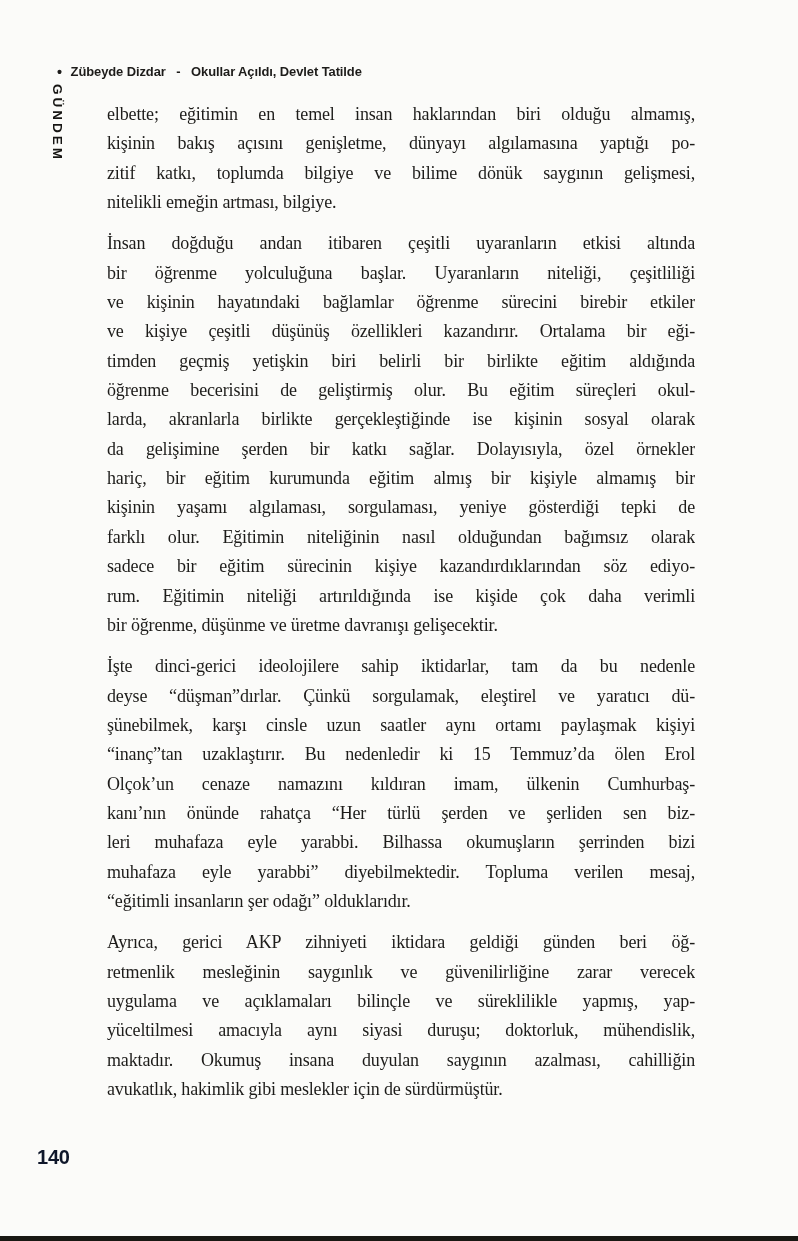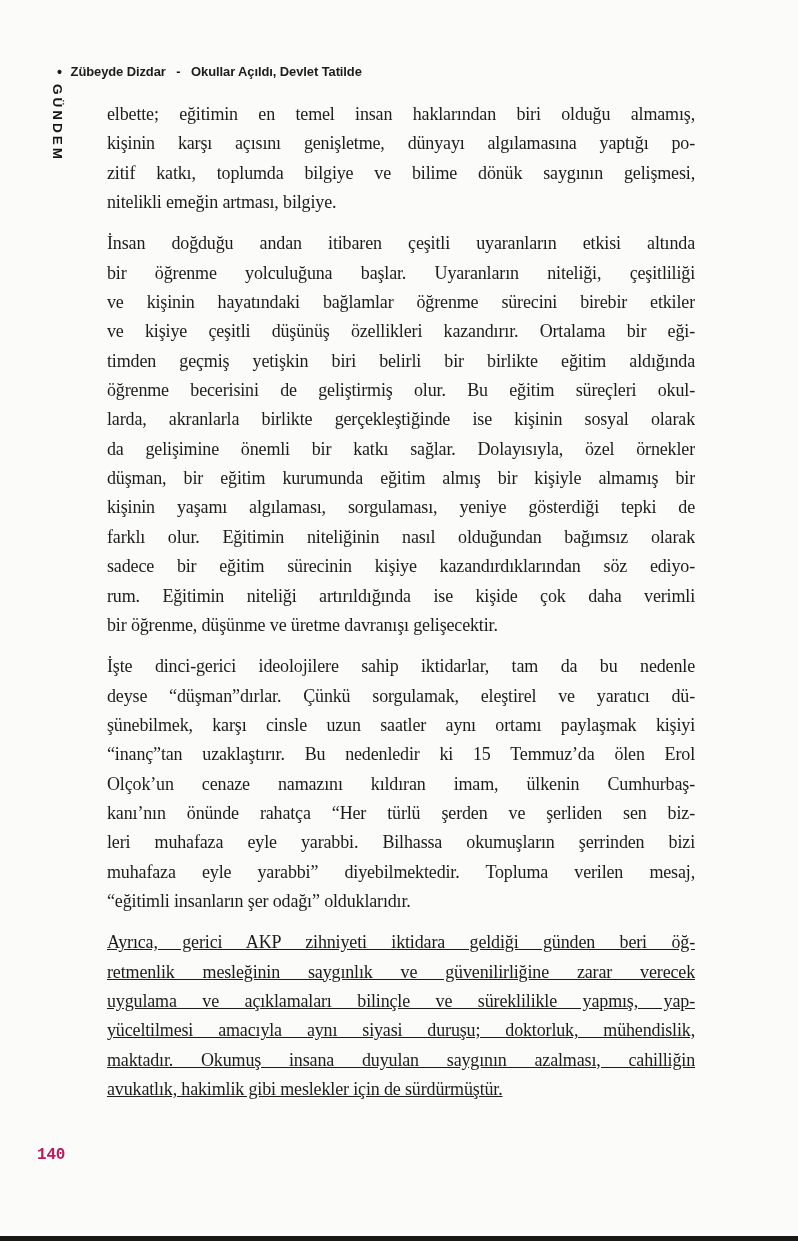--- a/index.html
+++ b/index.html
@@ -71,41 +71,40 @@
     font-size: 18px;
     line-height: 29.35px;
     letter-spacing: -0.15px;
     color: #1d1c1a;
   }
   .paragraph {
     margin: 0 0 12px 0;
   }
   .paragraph:last-child {
     margin-bottom: 0;
-    text-decoration: underline;
   }
   .pline {
     height: 29.35px;
     overflow: hidden;
     text-align: justify;
     text-align-last: justify;
   }
   .pline.last {
     text-align-last: left;
   }
   
   .page-number {
     position: absolute;
     left: 37px;
     top: 1146px;
-    font-family: Liberation Mono, monospace;
+    font-family: Liberation Sans, sans-serif;
     font-weight: 700;
-    font-size: 16px;
+    font-size: 20px;
     letter-spacing: -0.2px;
-    color: #be185d;
+    color: #0f172a;
   }
   
   .bottom-edge {
     position: absolute;
     left: 0;
     right: 0;
     bottom: 0;
     height: 5px;
     background: #191813;
   }
@@ -120,34 +119,34 @@
     <span class="author">Zübeyde Dizdar</span>
     <span class="sep">-</span>
     <span class="chapter">Okullar Açıldı, Devlet Tatilde</span>
   </div>
 
   <div class="section-label">GÜNDEM</div>
 
   <div class="body-text">
       <div class="paragraph">
         <div class="pline">elbette; eğitimin en temel insan haklarından biri olduğu almamış,</div>
-        <div class="pline">kişinin karşı açısını genişletme, dünyayı algılamasına yaptığı po-</div>
+        <div class="pline">kişinin bakış açısını genişletme, dünyayı algılamasına yaptığı po-</div>
         <div class="pline">zitif katkı, toplumda bilgiye ve bilime dönük saygının gelişmesi,</div>
         <div class="pline last">nitelikli emeğin artması, bilgiye.</div>
       </div>
       <div class="paragraph">
         <div class="pline">İnsan doğduğu andan itibaren çeşitli uyaranların etkisi altında</div>
         <div class="pline">bir öğrenme yolculuğuna başlar. Uyaranların niteliği, çeşitliliği</div>
         <div class="pline">ve kişinin hayatındaki bağlamlar öğrenme sürecini birebir etkiler</div>
         <div class="pline">ve kişiye çeşitli düşünüş özellikleri kazandırır. Ortalama bir eği-</div>
         <div class="pline">timden geçmiş yetişkin biri belirli bir birlikte eğitim aldığında</div>
         <div class="pline">öğrenme becerisini de geliştirmiş olur. Bu eğitim süreçleri okul-</div>
         <div class="pline">larda, akranlarla birlikte gerçekleştiğinde ise kişinin sosyal olarak</div>
-        <div class="pline">da gelişimine önemli bir katkı sağlar. Dolayısıyla, özel örnekler</div>
-        <div class="pline">düşman, bir eğitim kurumunda eğitim almış bir kişiyle almamış bir</div>
+        <div class="pline">da gelişimine şerden bir katkı sağlar. Dolayısıyla, özel örnekler</div>
+        <div class="pline">hariç, bir eğitim kurumunda eğitim almış bir kişiyle almamış bir</div>
         <div class="pline">kişinin yaşamı algılaması, sorgulaması, yeniye gösterdiği tepki de</div>
         <div class="pline">farklı olur. Eğitimin niteliğinin nasıl olduğundan bağımsız olarak</div>
         <div class="pline">sadece bir eğitim sürecinin kişiye kazandırdıklarından söz ediyo-</div>
         <div class="pline">rum. Eğitimin niteliği artırıldığında ise kişide çok daha verimli</div>
         <div class="pline last">bir öğrenme, düşünme ve üretme davranışı gelişecektir.</div>
       </div>
       <div class="paragraph">
         <div class="pline">İşte dinci-gerici ideolojilere sahip iktidarlar, tam da bu nedenle</div>
         <div class="pline">deyse “düşman”dırlar. Çünkü sorgulamak, eleştirel ve yaratıcı dü-</div>
         <div class="pline">şünebilmek, karşı cinsle uzun saatler aynı ortamı paylaşmak kişiyi</div>

